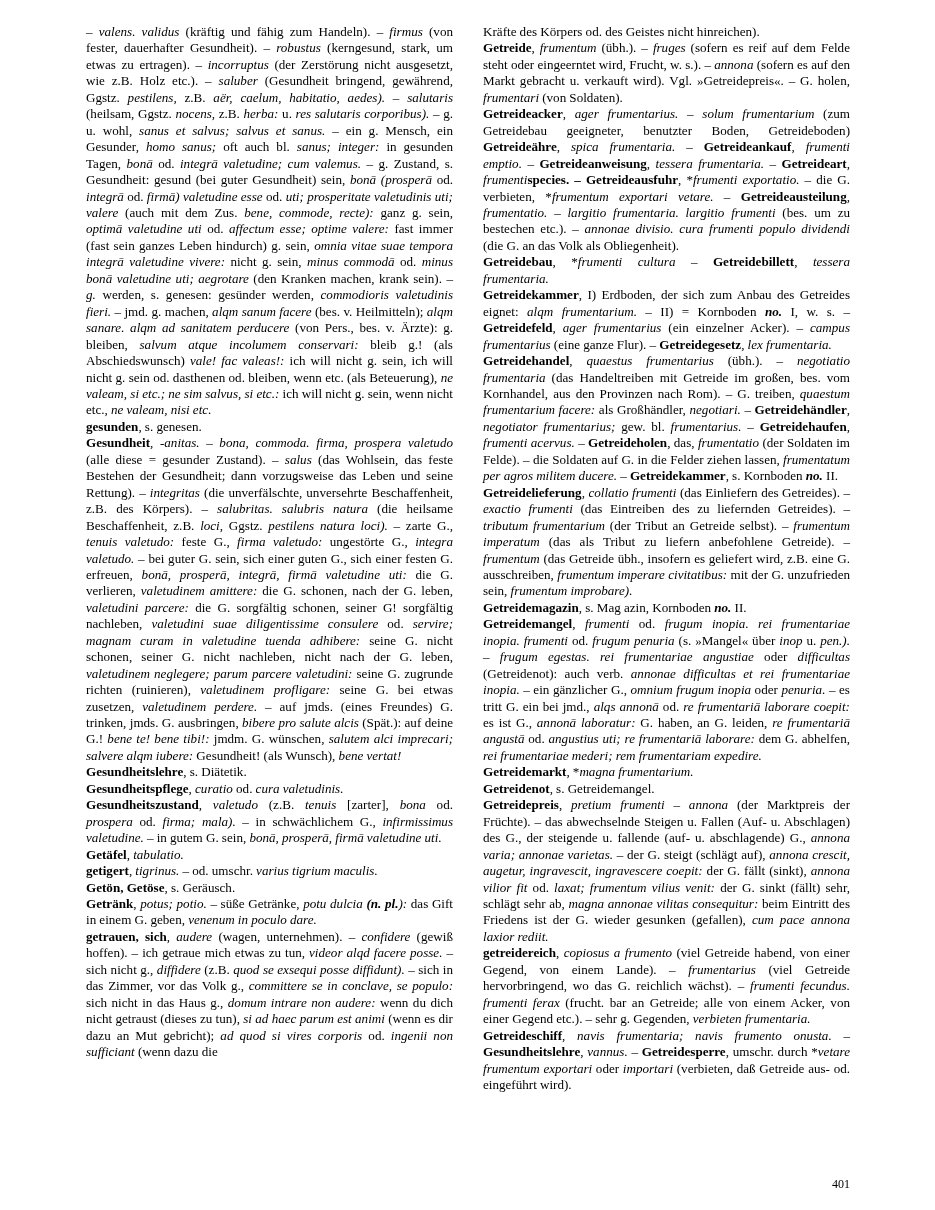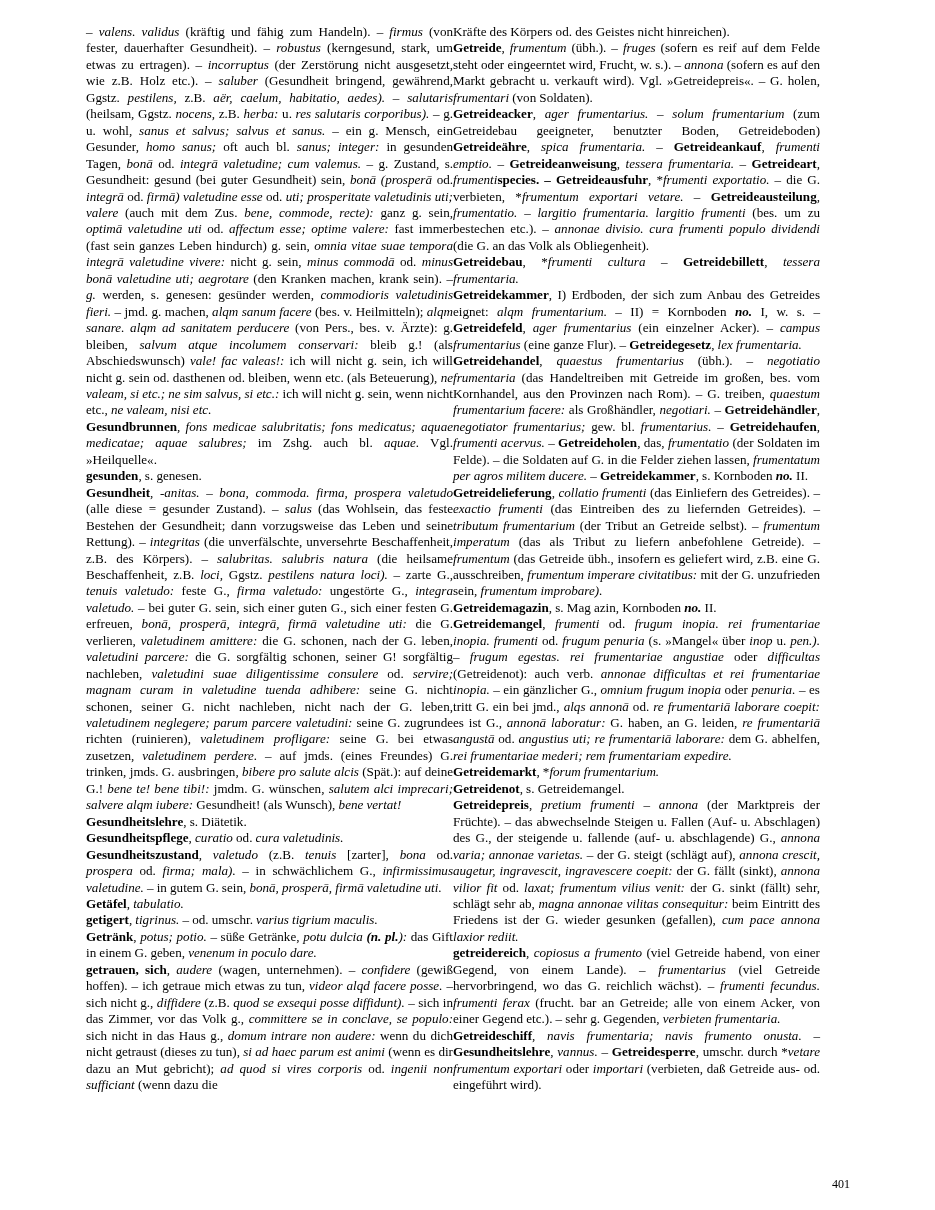--- a/index.html
+++ b/index.html
@@ -20,20 +20,21 @@
     left: 0; top: 0;
     width: 935px;
     height: 1210px;
   }
   .columns {
     position: absolute;
     left: 86px;
     top: 24px;
     width: 764px;
     display: flex;
+    gap: 30px;
   }
   .col {
     width: 367px;
   }
   p.e {
     margin: 0;
     padding: 0;
     font-size: 13.1px;
     line-height: 16.45px;
     text-align: justify;
@@ -56,42 +57,42 @@
   
   p.e:last-child { }
 </style>
 </head>
 <body>
 
 <div id="page">
   <div class="columns">
     <div class="col" id="left-col">
         <p class="e">– <i>valens. validus</i> (kräftig und fähig zum Handeln). – <i>firmus</i> (von fester, dauerhafter Gesundheit). – <i>robustus</i> (kerngesund, stark, um etwas zu ertragen). – <i>incorruptus</i> (der Zerstörung nicht ausgesetzt, wie z.B. Holz etc.). – <i>saluber</i> (Gesundheit bringend, gewährend, Ggstz. <i>pestilens,</i> z.B. <i>aër, caelum, habitatio, aedes).</i> – <i>salutaris</i> (heilsam, Ggstz. <i>nocens,</i> z.B. <i>herba:</i> u. <i>res salutaris corporibus).</i> – g. u. wohl, <i>sanus et salvus; salvus et sanus.</i> – ein g. Mensch, ein Gesunder, <i>homo sanus;</i> oft auch bl. <i>sanus; integer:</i> in gesunden Tagen, <i>bonā</i> od. <i>integrā valetudine; cum valemus.</i> – g. Zustand, s. Gesundheit: gesund (bei guter Gesundheit) sein, <i>bonā (prosperā</i> od. <i>integrā</i> od. <i>firmā) valetudine esse</i> od. <i>uti; prosperitate valetudinis uti; valere</i> (auch mit dem Zus. <i>bene, commode, recte):</i> ganz g. sein, <i>optimā valetudine uti</i> od. <i>affectum esse; optime valere:</i> fast immer (fast sein ganzes Leben hindurch) g. sein, <i>omnia vitae suae tempora integrā valetudine vivere:</i> nicht g. sein, <i>minus commodā</i> od. <i>minus bonā valetudine uti; aegrotare</i> (den Kranken machen, krank sein). – <i>g.</i> werden, s. genesen: gesünder werden, <i>commodioris valetudinis fieri.</i> – jmd. g. machen, <i>alqm sanum facere</i> (bes. v. Heilmitteln); <i>alqm sanare. alqm ad sanitatem perducere</i> (von Pers., bes. v. Ärzte): g. bleiben, <i>salvum atque incolumem conservari:</i> bleib g.! (als Abschiedswunsch) <i>vale! fac valeas!:</i> ich will nicht g. sein, ich will nicht g. sein od. dasthenen od. bleiben, wenn etc. (als Beteuerung), <i>ne valeam, si etc.; ne sim salvus, si etc.:</i> ich will nicht g. sein, wenn nicht etc., <i>ne valeam, nisi etc.</i></p>
-        <p class="e"><b>Gesundbrunnen</b>, <i>fons medicae salubritatis; fons medicatus; aquae medicatae; aquae salubres;</i> im Zshg. auch bl. <i>aquae.</i> Vgl. »Heilquelle«.</p>
         <p class="e"><b>gesunden</b>, s. genesen.</p>
         <p class="e"><b>Gesundheit</b>, -<i>anitas.</i> – <i>bona, commoda. firma, prospera valetudo</i> (alle diese = gesunder Zustand). – <i>salus</i> (das Wohlsein, das feste Bestehen der Gesundheit; dann vorzugsweise das Leben und seine Rettung). – <i>integritas</i> (die unverfälschte, unversehrte Beschaffenheit, z.B. des Körpers). – <i>salubritas. salubris natura</i> (die heilsame Beschaffenheit, z.B. <i>loci,</i> Ggstz. <i>pestilens natura loci).</i> – zarte G., <i>tenuis valetudo:</i> feste G., <i>firma valetudo:</i> ungestörte G., <i>integra valetudo.</i> – bei guter G. sein, sich einer guten G., sich einer festen G. erfreuen, <i>bonā, prosperā, integrā, firmā valetudine uti:</i> die G. verlieren, <i>valetudinem amittere:</i> die G. schonen, nach der G. leben, <i>valetudini parcere:</i> die G. sorgfältig schonen, seiner G! sorgfältig nachleben, <i>valetudini suae diligentissime consulere</i> od. <i>servire; magnam curam in valetudine tuenda adhibere:</i> seine G. nicht schonen, seiner G. nicht nachleben, nicht nach der G. leben, <i>valetudinem neglegere; parum parcere valetudini:</i> seine G. zugrunde richten (ruinieren), <i>valetudinem profligare:</i> seine G. bei etwas zusetzen, <i>valetudinem perdere.</i> – auf jmds. (eines Freundes) G. trinken, jmds. G. ausbringen, <i>bibere pro salute alcis</i> (Spät.): auf deine G.! <i>bene te! bene tibi!:</i> jmdm. G. wünschen, <i>salutem alci imprecari; salvere alqm iubere:</i> Gesundheit! (als Wunsch), <i>bene vertat!</i></p>
         <p class="e"><b>Gesundheitslehre</b>, s. Diätetik.</p>
         <p class="e"><b>Gesundheitspflege</b>, <i>curatio</i> od. <i>cura valetudinis.</i></p>
         <p class="e"><b>Gesundheitszustand</b>, <i>valetudo</i> (z.B. <i>tenuis</i> [zarter], <i>bona</i> od. <i>prospera</i> od. <i>firma; mala).</i> – in schwächlichem G., <i>infirmissimus valetudine.</i> – in gutem G. sein, <i>bonā, prosperā, firmā valetudine uti.</i></p>
         <p class="e"><b>Getäfel</b>, <i>tabulatio.</i></p>
         <p class="e"><b>getigert</b>, <i>tigrinus.</i> – od. umschr. <i>varius tigrium maculis.</i></p>
+        <p class="e"><b>Getön, Getöse</b>, s. Geräusch.</p>
         <p class="e"><b>Getränk</b>, <i>potus; potio.</i> – süße Getränke, <i>potu dulcia <span class="bi">(n. pl.</span>):</i> das Gift in einem G. geben, <i>venenum in poculo dare.</i></p>
         <p class="e"><b>getrauen, sich</b>, <i>audere</i> (wagen, unternehmen). – <i>confidere</i> (gewiß hoffen). – ich getraue mich etwas zu tun, <i>videor alqd facere posse.</i> – sich nicht g., <i>diffidere</i> (z.B. <i>quod se exsequi posse diffidunt).</i> – sich in das Zimmer, vor das Volk g., <i>committere se in conclave, se populo:</i> sich nicht in das Haus g., <i>domum intrare non audere:</i> wenn du dich nicht getraust (dieses zu tun), <i>si ad haec parum est animi</i> (wenn es dir dazu an Mut gebricht); <i>ad quod si vires corporis</i> od. <i>ingenii non sufficiant</i> (wenn dazu die</p>
       </div>
     <div class="col" id="right-col">
         <p class="e">Kräfte des Körpers od. des Geistes nicht hinreichen).</p>
         <p class="e"><b>Getreide</b>, <i>frumentum</i> (übh.). – <i>fruges</i> (sofern es reif auf dem Felde steht oder eingeerntet wird, Frucht, w. s.). – <i>annona</i> (sofern es auf den Markt gebracht u. verkauft wird). Vgl. »Getreidepreis«. – G. holen, <i>frumentari</i> (von Soldaten).</p>
         <p class="e"><b>Getreideacker</b>, <i>ager frumentarius.</i> – <i>solum frumentarium</i> (zum Getreidebau geeigneter, benutzter Boden, Getreideboden) <b>Getreideähre</b>, <i>spica frumentaria.</i> – <b>Getreideankauf</b>, <i>frumenti emptio.</i> – <b>Getreideanweisung</b>, <i>tessera frumentaria.</i> – <b>Getreideart</b>, <i>frumenti</i><b>species. – Getreideausfuhr</b>, *<i>frumenti exportatio.</i> – die G. verbieten, *<i>frumentum exportari vetare.</i> – <b>Getreideausteilung</b>, <i>frumentatio.</i> – <i>largitio frumentaria. largitio frumenti</i> (bes. um zu bestechen etc.). – <i>annonae divisio. cura frumenti populo dividendi</i> (die G. an das Volk als Obliegenheit).</p>
         <p class="e"><b>Getreidebau</b>, *<i>frumenti cultura</i> – <b>Getreidebillett</b>, <i>tessera frumentaria.</i></p>
         <p class="e"><b>Getreidekammer</b>, I) Erdboden, der sich zum Anbau des Getreides eignet: <i>alqm frumentarium.</i> – II) = Kornboden <span class="bi">no.</span> I, w. s. – <b>Getreidefeld</b>, <i>ager frumentarius</i> (ein einzelner Acker). – <i>campus frumentarius</i> (eine ganze Flur). – <b>Getreidegesetz</b>, <i>lex frumentaria.</i></p>
         <p class="e"><b>Getreidehandel</b>, <i>quaestus frumentarius</i> (übh.). – <i>negotiatio frumentaria</i> (das Handeltreiben mit Getreide im großen, bes. vom Kornhandel, aus den Provinzen nach Rom). – G. treiben, <i>quaestum frumentarium facere:</i> als Großhändler, <i>negotiari.</i> – <b>Getreidehändler</b>, <i>negotiator frumentarius;</i> gew. bl. <i>frumentarius.</i> – <b>Getreidehaufen</b>, <i>frumenti acervus.</i> – <b>Getreideholen</b>, das, <i>frumentatio</i> (der Soldaten im Felde). – die Soldaten auf G. in die Felder ziehen lassen, <i>frumentatum per agros militem ducere.</i> – <b>Getreidekammer</b>, s. Kornboden <span class="bi">no.</span> II.</p>
         <p class="e"><b>Getreidelieferung</b>, <i>collatio frumenti</i> (das Einliefern des Getreides). – <i>exactio frumenti</i> (das Eintreiben des zu liefernden Getreides). – <i>tributum frumentarium</i> (der Tribut an Getreide selbst). – <i>frumentum imperatum</i> (das als Tribut zu liefern anbefohlene Getreide). – <i>frumentum</i> (das Getreide übh., insofern es geliefert wird, z.B. eine G. ausschreiben, <i>frumentum imperare civitatibus:</i> mit der G. unzufrieden sein, <i>frumentum improbare).</i></p>
         <p class="e"><b>Getreidemagazin</b>, s. Mag azin, Kornboden <span class="bi">no.</span> II.</p>
         <p class="e"><b>Getreidemangel</b>, <i>frumenti</i> od. <i>frugum inopia. rei frumentariae inopia. frumenti</i> od. <i>frugum penuria</i> (s. »Mangel« über <i>inop</i> u. <i>pen.).</i> – <i>frugum egestas. rei frumentariae angustiae</i> oder <i>difficultas</i> (Getreidenot): auch verb. <i>annonae difficultas et rei frumentariae inopia.</i> – ein gänzlicher G., <i>omnium frugum inopia</i> oder <i>penuria.</i> – es tritt G. ein bei jmd., <i>alqs annonā</i> od. <i>re frumentariā laborare coepit:</i> es ist G., <i>annonā laboratur:</i> G. haben, an G. leiden, <i>re frumentariā angustā</i> od. <i>angustius uti; re frumentariā laborare:</i> dem G. abhelfen, <i>rei frumentariae mederi; rem frumentariam expedire.</i></p>
-        <p class="e"><b>Getreidemarkt</b>, *<i>forum frumentarium.</i></p>
+        <p class="e"><b>Getreidemarkt</b>, *<i>magna frumentarium.</i></p>
         <p class="e"><b>Getreidenot</b>, s. Getreidemangel.</p>
         <p class="e"><b>Getreidepreis</b>, <i>pretium frumenti</i> – <i>annona</i> (der Marktpreis der Früchte). – das abwechselnde Steigen u. Fallen (Auf- u. Abschlagen) des G., der steigende u. fallende (auf- u. abschlagende) G., <i>annona varia; annonae varietas.</i> – der G. steigt (schlägt auf), <i>annona crescit, augetur, ingravescit, ingravescere coepit:</i> der G. fällt (sinkt), <i>annona vilior fit</i> od. <i>laxat; frumentum vilius venit:</i> der G. sinkt (fällt) sehr, schlägt sehr ab, <i>magna annonae vilitas consequitur:</i> beim Eintritt des Friedens ist der G. wieder gesunken (gefallen), <i>cum pace annona laxior rediit.</i></p>
         <p class="e"><b>getreidereich</b>, <i>copiosus a frumento</i> (viel Getreide habend, von einer Gegend, von einem Lande). – <i>frumentarius</i> (viel Getreide hervorbringend, wo das G. reichlich wächst). – <i>frumenti fecundus. frumenti ferax</i> (frucht. bar an Getreide; alle von einem Acker, von einer Gegend etc.). – sehr g. Gegenden, <i>verbieten frumentaria.</i></p>
         <p class="e"><b>Getreideschiff</b>, <i>navis frumentaria; navis frumento onusta.</i> – <b>Gesundheitslehre</b>, <i>vannus.</i> – <b>Getreidesperre</b>, umschr. durch *<i>vetare frumentum exportari</i> oder <i>importari</i> (verbieten, daß Getreide aus- od. eingeführt wird).</p>
       </div>
   </div>
   <div class="pageno">401</div>
 </div>
 
 </body></html>

